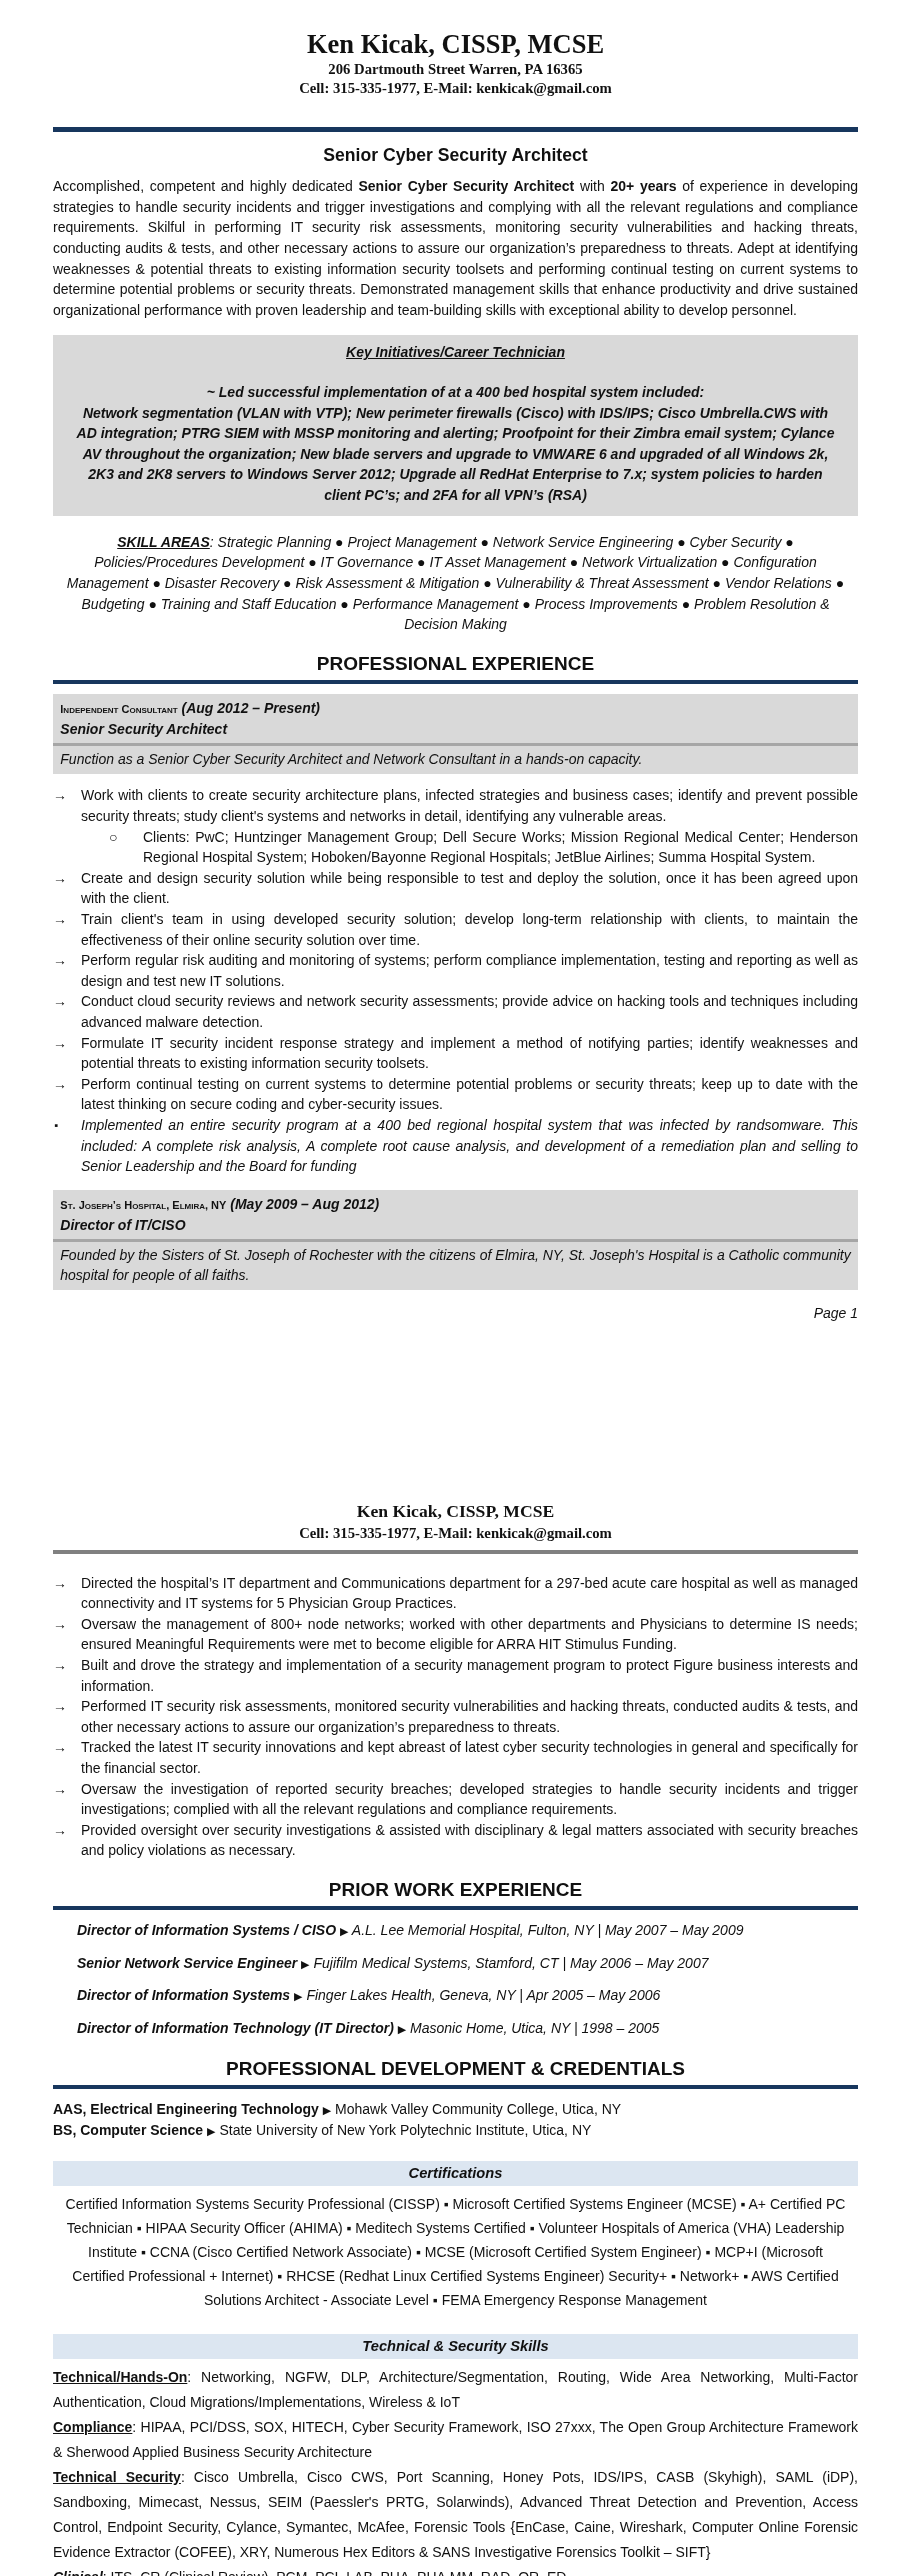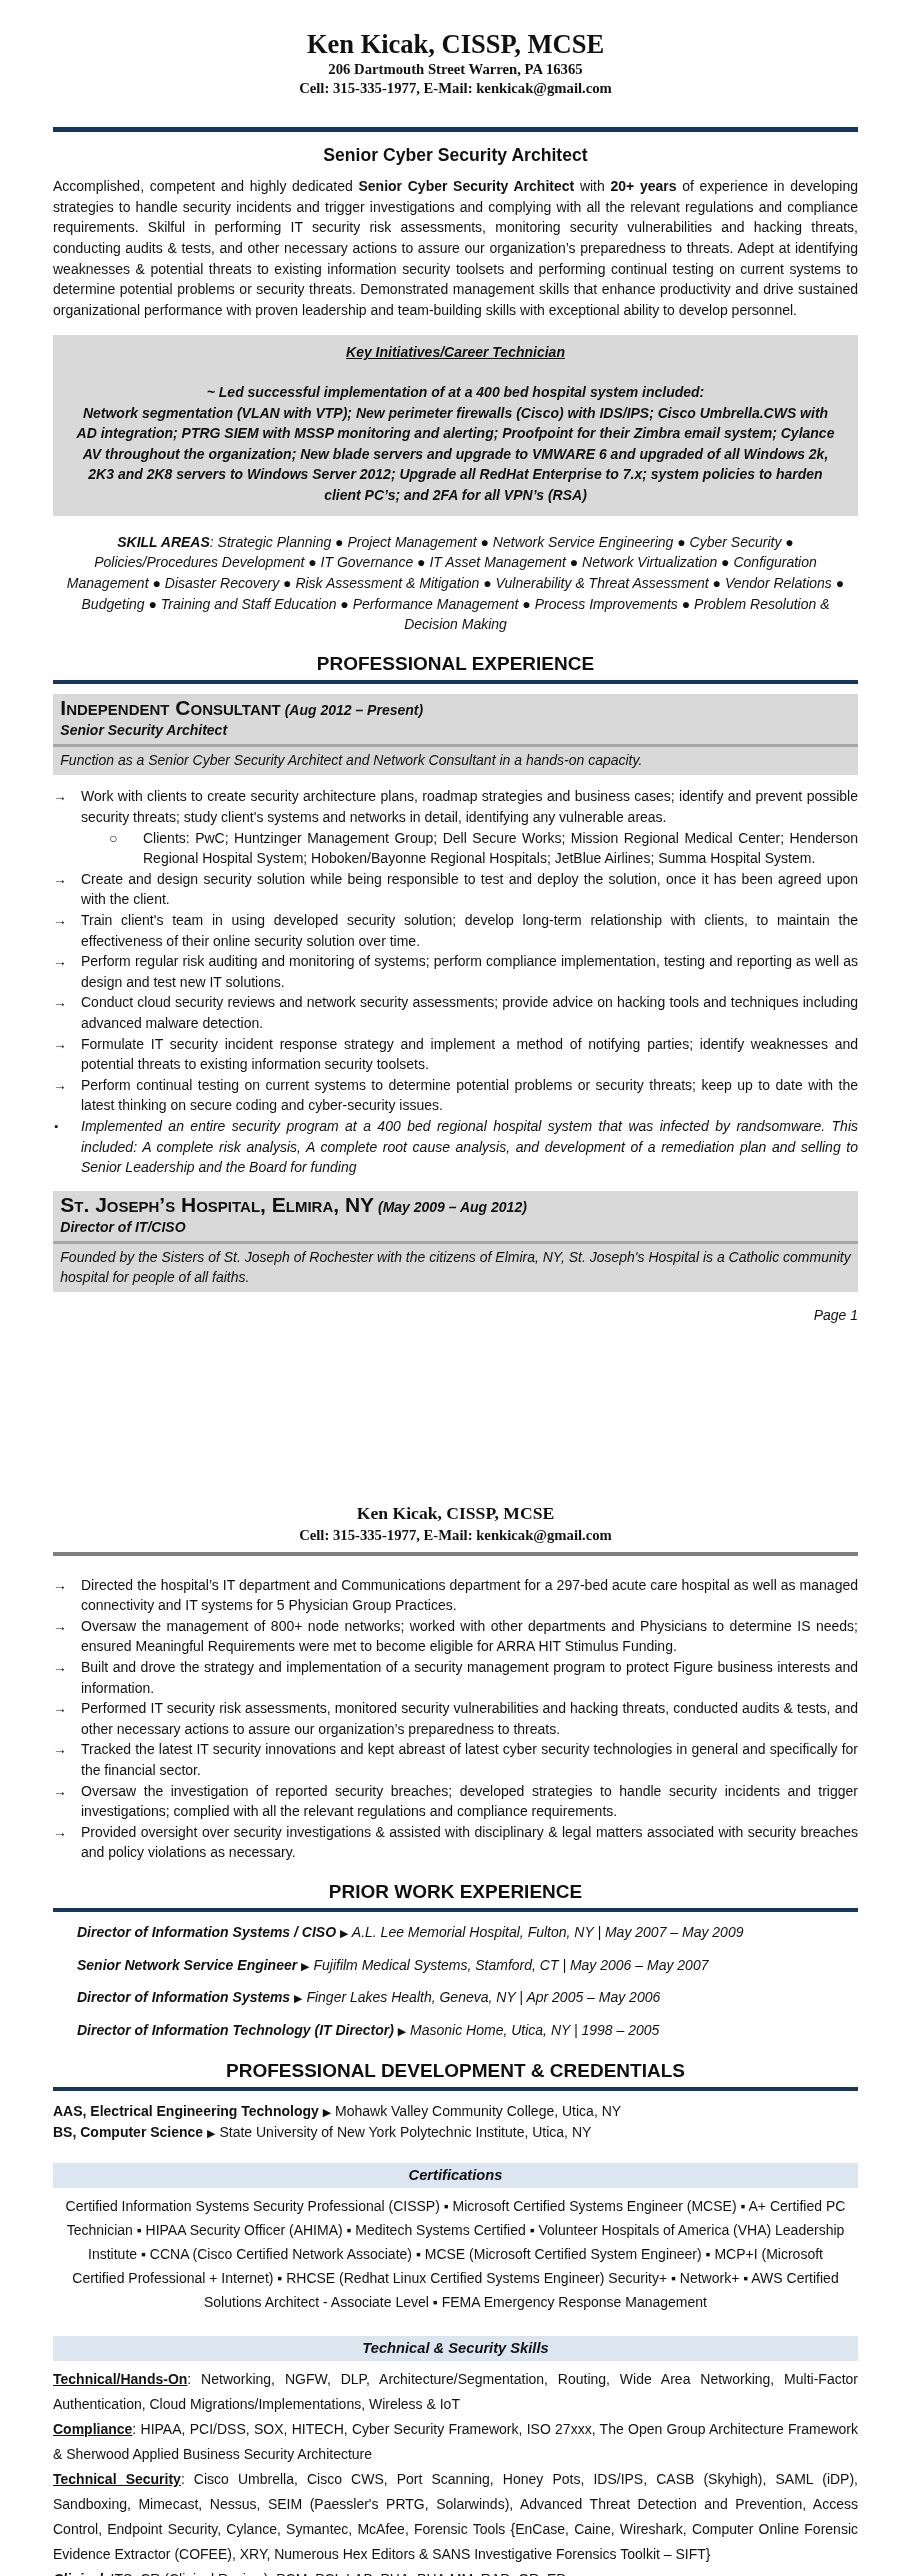--- a/index.html
+++ b/index.html
@@ -36,28 +36,28 @@
     font-weight:bold;
     font-style:italic;
     margin-bottom:16px;
   }
   .hl-heading { text-decoration:underline; margin-bottom:19px; }
   .hl-lead { }
   .hl-body { }
 
   
   .skill-areas { text-align:center; font-style:italic; margin:0 2.9px 19px 2.9px; }
-  .sa-label { font-weight:bold; }
+  .sa-label { font-weight:bold; text-decoration:underline; }
 
   .section-heading { text-align:center; font-size:19px; line-height:19px; font-weight:bold; margin-top:19px; }
 
   
   .job-block { background:#D9D9D9; margin-bottom:11.8px; }
   .job-head { padding:3.7px 7.3px 2.9px 7.3px; border-bottom:3.7px solid #A6A6A6; }
-  .employer { font-weight:bold; font-variant:small-caps; font-size:21px; }
+  .employer { font-weight:bold; font-variant:small-caps; font-size:11px; }
   .dates { font-weight:bold; font-style:italic; }
   .job-role { font-weight:bold; font-style:italic; }
   .job-blurb { padding:2.9px 7.3px 4.4px 7.3px; font-style:italic; }
 
   
   .bullets { margin:2.9px 0 13.2px 0; }
   .li { display:flex; text-align:justify; }
   .li .m { flex:0 0 28px; }
   .li .t { flex:1; }
   .li.circle { padding-left:56px; }
@@ -133,21 +133,21 @@
         </div>
         <div class="job-role">Senior Security Architect</div>
       </div>
       <div class="job-blurb">Function as a Senior Cyber Security Architect and Network Consultant in a hands-on capacity.</div>
     </div>
 
     <div class="bullets">
 
         <div class="li arrow">
           <span class="m">→</span>
-          <span class="t">Work with clients to create security architecture plans, roadmap strategies and business cases; identify and prevent possible security threats; study client's systems and networks in detail, identifying any vulnerable areas.</span>
+          <span class="t">Work with clients to create security architecture plans, infected strategies and business cases; identify and prevent possible security threats; study client's systems and networks in detail, identifying any vulnerable areas.</span>
         </div>
 
         <div class="li circle">
           <span class="m">○</span>
           <span class="t">Clients: PwC; Huntzinger Management Group; Dell Secure Works; Mission Regional Medical Center; Henderson Regional Hospital System; Hoboken/Bayonne Regional Hospitals; JetBlue Airlines; Summa Hospital System.</span>
         </div>
 
         <div class="li arrow">
           <span class="m">→</span>
           <span class="t">Create and design security solution while being responsible to test and deploy the solution, once it has been agreed upon with the client.</span>

